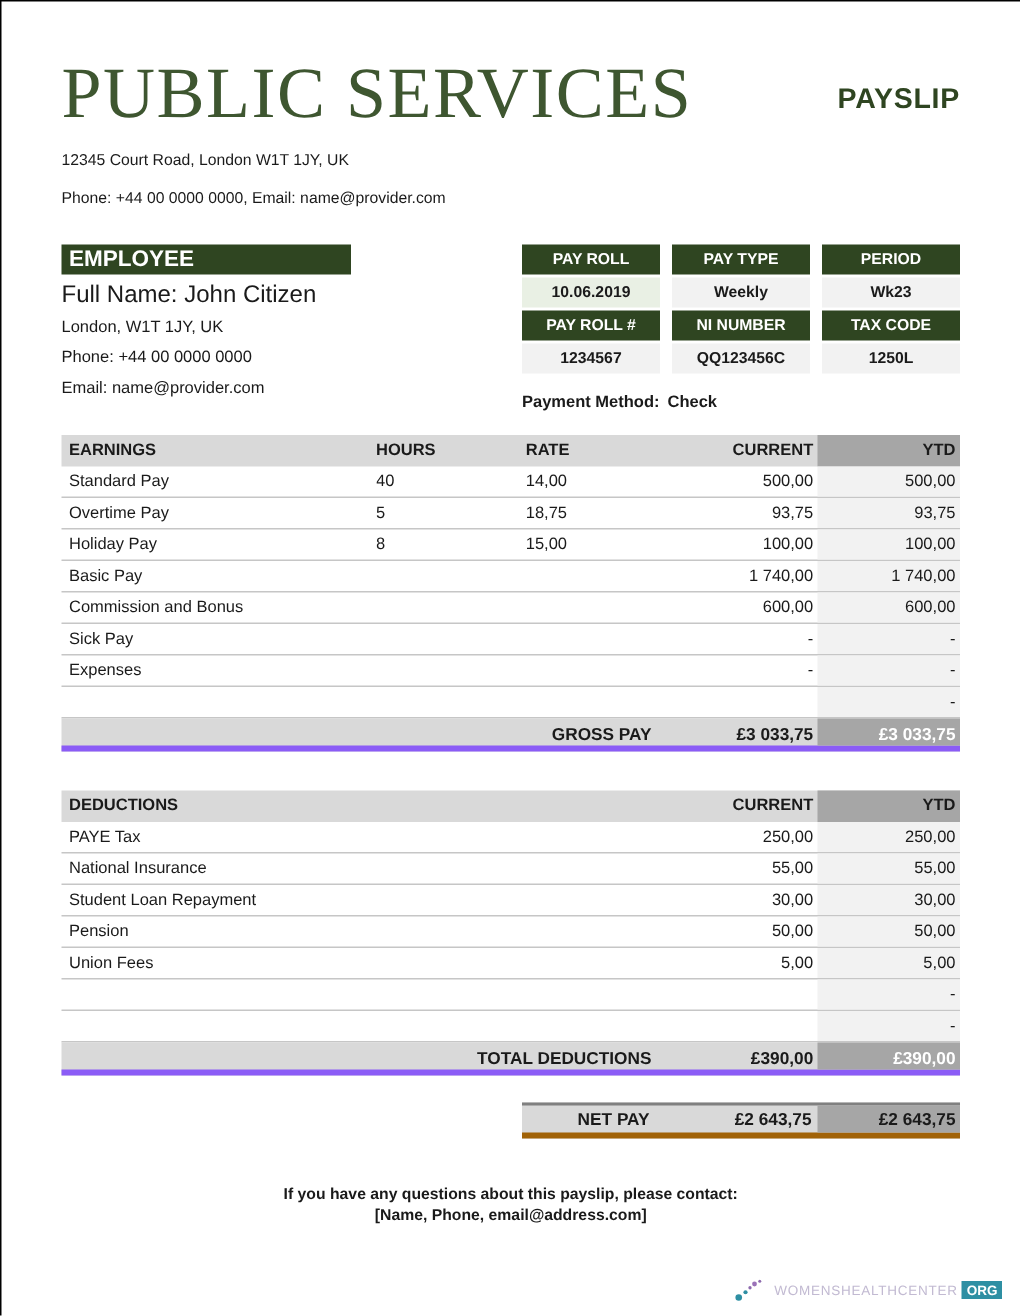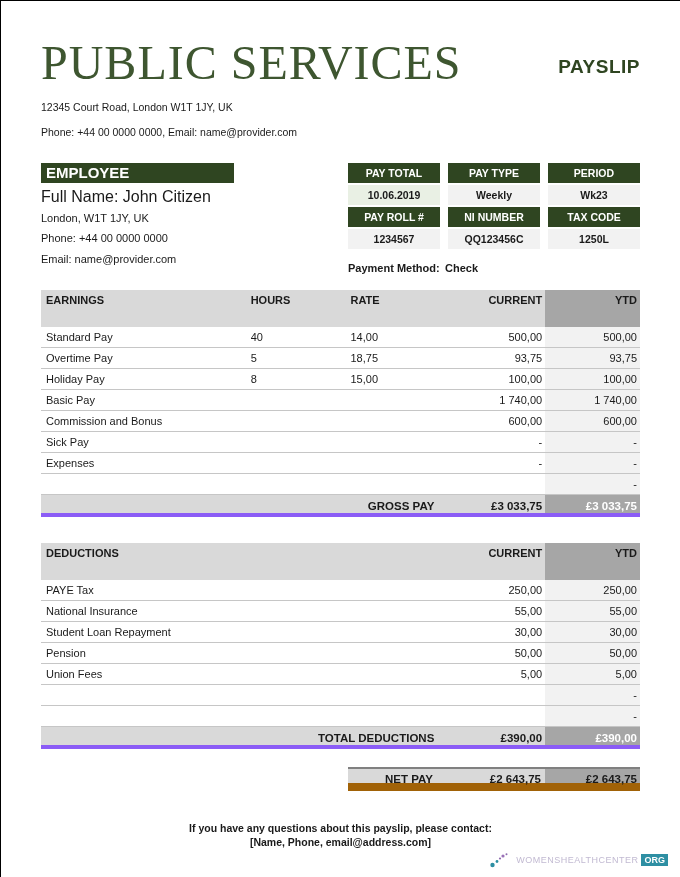--- a/index.html
+++ b/index.html
@@ -45,21 +45,21 @@
   .pay-cell { height:20px; line-height:20px; text-align:center; font-size:10.5px; font-weight:bold; }
   .pay-h { background:var(--green-dark,#2F4521); color:#fff; }
   .pay-v { background:var(--gray-ytd,#F2F2F2); }
   .pay-v.hl { background:var(--green-light,#E9F0E4); }
   .payment-method { display:flex; margin-top:13px; font-size:11px; font-weight:bold; }
   .payment-method .pm-label { width:97px; }
 
   
   .table { margin-top:16px; }
   .tbl-header, .tbl-row, .total-row { display:flex; }
-  .tbl-header { background:var(--gray-header,#D9D9D9); height:37px; font-weight:bold; }
+  .tbl-header { background:var(--gray-header,#D9D9D9); height:21px; font-weight:bold; }
   .tbl-header .cell { font-weight:bold; }
   .tbl-header .col-ytd { background:var(--gray-dark,#A6A6A6); }
   .tbl-row { border-bottom:1px solid #c6c6c6; height:21px; }
   .cell { height:100%; line-height:20px; font-size:11px; white-space:nowrap; overflow:hidden; }
   .col-name   { width:210px; padding-left:5px; }
   .col-hours  { width:100px; }
   .col-rate   { width:100px; }
   .col-current{ width:95px;  text-align:right; padding-right:3px; }
   .col-ytd    { width:95px;  text-align:right; padding-right:3px; background:var(--gray-ytd,#F2F2F2); }
   .deductions-table .col-name { width:410px; }
@@ -69,21 +69,21 @@
   .total-label   { width:410px; text-align:right; line-height:22px; padding-right:16px; font-size:11.5px; }
   .total-current { width:95px; text-align:right; line-height:22px; padding-right:3px; font-size:11.5px; }
   .total-ytd     { width:95px; text-align:right; line-height:22px; padding-right:3px; font-size:11.5px;
                    background:var(--gray-dark,#A6A6A6); color:#ffffff; }
 
   .deductions-table { margin-top:26px; }
 
   
   .netpay-wrap { display:flex; justify-content:flex-end; margin-top:18px; }
   .netpay { display:flex; width:292px; height:24px; background:var(--gray-header,#D9D9D9);
-            border-top:2px solid #808080; border-bottom:8px solid #a16207;
+            border-top:2px solid #808080; border-bottom:4px solid #a16207;
             font-weight:bold; font-size:11.5px;justify-content:center; }
   .netpay-label   { width:97px;  text-align:right; line-height:20px; padding-right:12px; }
   .netpay-current { width:100px; text-align:right; line-height:20px; padding-right:4px; }
   .netpay-ytd     { width:95px;  text-align:right; line-height:20px; padding-right:3px;
                     background:var(--gray-dark,#A6A6A6); color:#1a1a1a; }
 
   
   .footer { margin-top:30px; text-align:center; font-size:10.5px; font-weight:bold; line-height:14px; }
 
   
@@ -112,21 +112,21 @@
       <div class="emp-bar">EMPLOYEE INFORMATION</div>
       <div class="emp-lines">
         <div class="emp-line name">Full Name: John Citizen</div>
         <div class="emp-line">London, W1T 1JY, UK</div>
         <div class="emp-line">Phone: +44 00 0000 0000</div>
         <div class="emp-line">Email: name@provider.com</div>
       </div>
     </div>
     <div class="info-right">
       <div class="pay-grid">
-        <div class="pay-cell pay-h">PAY TOTAL</div>
+        <div class="pay-cell pay-h">PAY ROLL</div>
         <div class="pay-cell pay-h">PAY TYPE</div>
         <div class="pay-cell pay-h">PERIOD</div>
         <div class="pay-cell pay-v hl">10.06.2019</div>
         <div class="pay-cell pay-v">Weekly</div>
         <div class="pay-cell pay-v">Wk23</div>
         <div class="pay-cell pay-h">PAY ROLL #</div>
         <div class="pay-cell pay-h">NI NUMBER</div>
         <div class="pay-cell pay-h">TAX CODE</div>
         <div class="pay-cell pay-v">1234567</div>
         <div class="pay-cell pay-v">QQ123456C</div>

